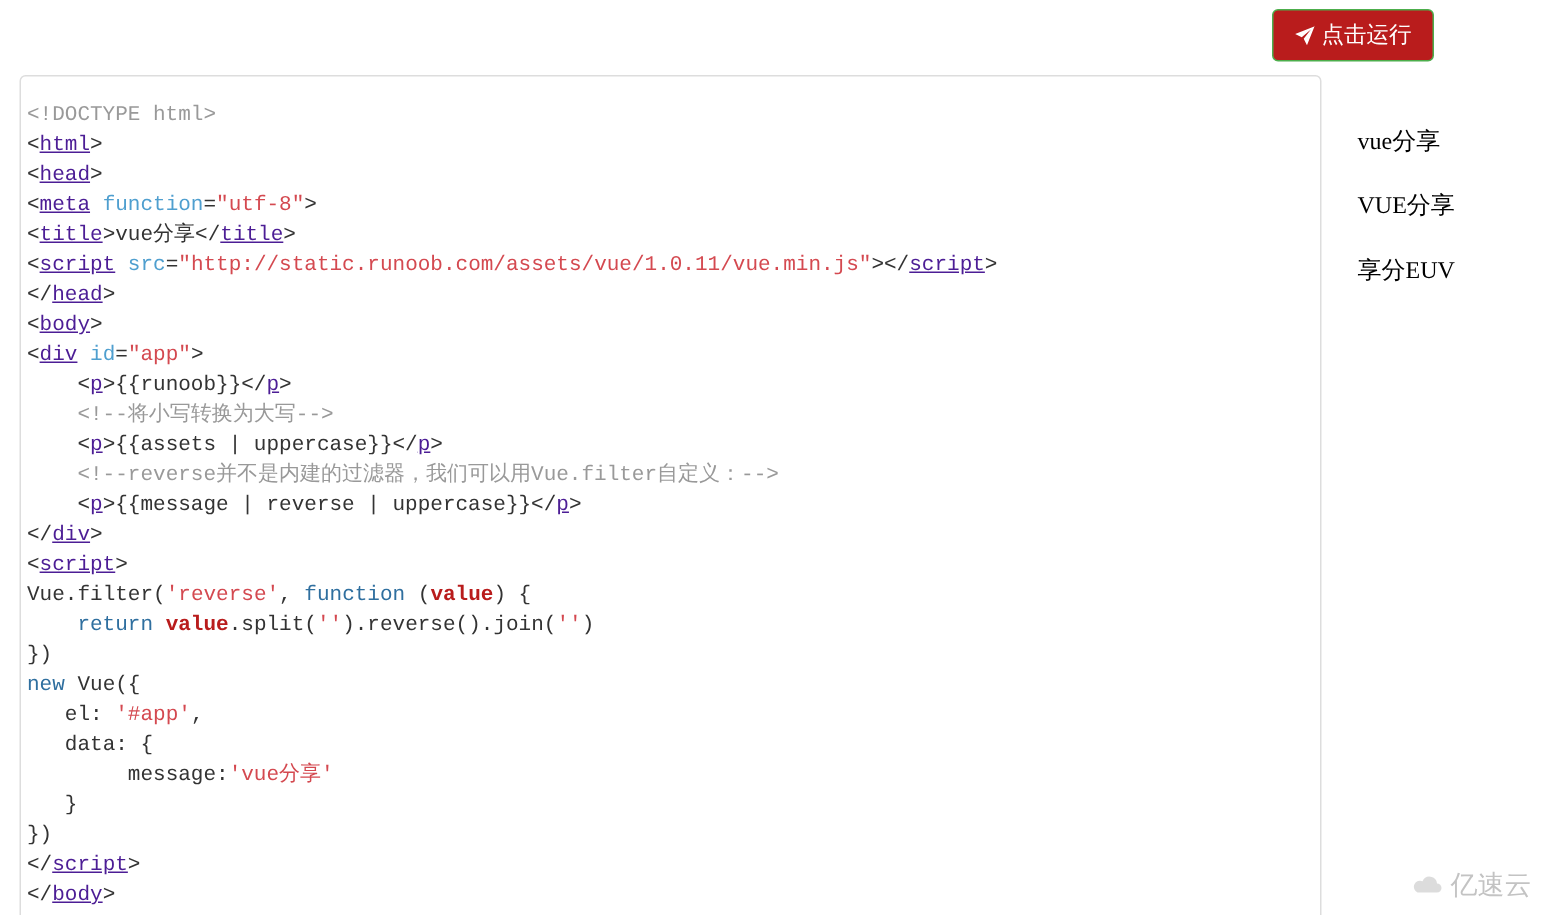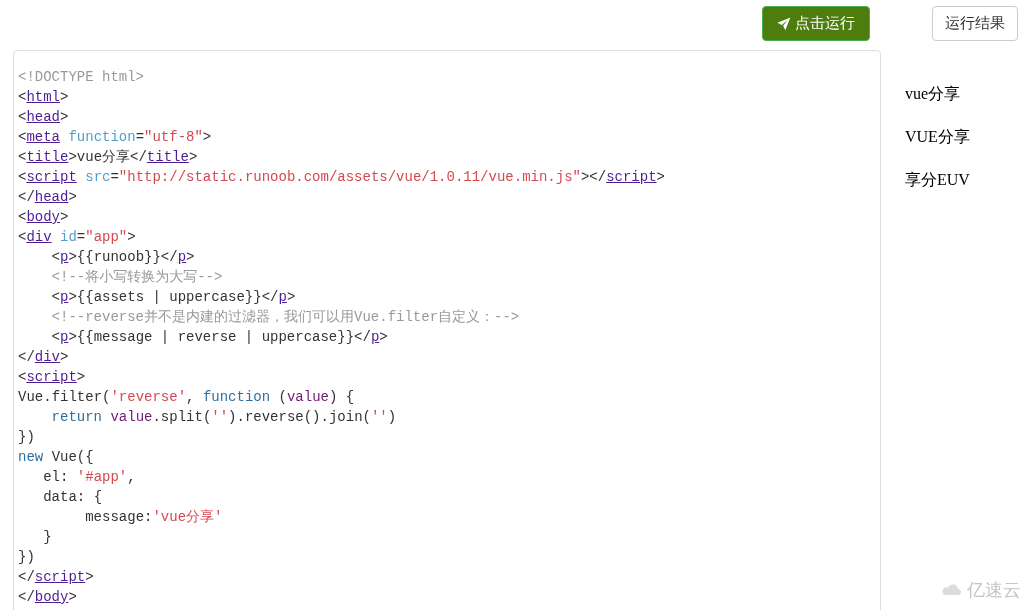--- a/index.html
+++ b/index.html
@@ -1,54 +1,53 @@
 <!DOCTYPE html>
 <html><head>
 <meta charset="utf-8">
 <style>
 * { margin: 0; padding: 0; box-sizing: border-box; }
 body { font-family: -apple-system, "Helvetica Neue", Arial, sans-serif; background: #fff; width: 1031px; height: 610px; position: relative; overflow: hidden; }
 .top-bar { height: 50px; display: flex; align-items: flex-start; padding: 6px 13px 0; }
 .src-label { border: 1px solid #ccc; border-radius: 4px; padding: 7px 12px; font-size: 15px; color: #333; background: #fff; }
 .spacer { flex: 1; }
-.run-btn { background: #4d7c0f; border: 1px solid #4cae4c; color: #fff; border-radius: 4px; padding: 7px 14px; font-size: 15px; cursor: pointer; display: flex; align-items: center; gap: 4px; margin-right: 62px; }
+.run-btn { background: #b91c1c; border: 1px solid #4cae4c; color: #fff; border-radius: 4px; padding: 7px 14px; font-size: 15px; cursor: pointer; display: flex; align-items: center; gap: 4px; margin-right: 62px; }
 .run-icon svg { display: block; }
 .result-label { border: 1px solid #ccc; border-radius: 4px; padding: 7px 12px; font-size: 15px; color: #333; background: #fff; }
 .main { display: flex; }
 .code-panel { width: 868px; border: 1px solid #ddd; border-radius: 4px; margin: 0 0 0 13px; }
 .code-panel-inner { padding: 16px 4px 16px 4px; }
 pre.code { font-family: Menlo, Consolas, "Courier New", monospace; font-size: 14px; line-height: 20px; white-space: pre; color: #333; }
 .c-doctype { color: #999; }
 .c-tag { color: #4c1d95; text-decoration: underline; }
 .c-attr { color: #4f9fcf; }
 .c-val { color: #d44950; }
 .c-punc { color: #333; }
 .c-str { color: #d44950; }
 .c-comment { color: #999; }
 .c-kw { color: #2f6f9f; }
-.c-var { color: #701a75; }
+.c-var { color: #b91c1c; font-weight: bold; }
 .output-panel { padding: 34px 0 0 24px; font-family: "Times New Roman", serif; font-size: 16px; color: #000; }
 .output-panel p { margin-bottom: 22px; }
 .watermark { position: absolute; right: 10px; bottom: 8px; display: flex; align-items: center; gap: 4px; opacity: .5; font-size: 18px; color: #888; }
 .watermark svg { display: block; }
 </style>
 </head>
 <body>
 
 <div class="top-bar">
   <div class="spacer"></div>
   <button class="run-btn">
     <span class="run-icon">
       <svg width="14" height="14" viewBox="0 0 16 16" fill="#fff">
           <path d="M15.5.5L.5 6.5l5 2.5 7-6-5.5 7 2.5 5 6-15z"></path>
         </svg>
     </span>
     <span> 点击运行</span>
   </button>
-  <div class="result-label">运行结果</div>
 </div>
 
 <div class="main">
   <div class="code-panel">
     <div class="code-panel-inner">
 <pre class="code"><span class="c-doctype">&lt;!DOCTYPE html&gt;</span>
 <span class="c-punc">&lt;</span><span class="c-tag">html</span><span class="c-punc">&gt;</span>
 <span class="c-punc">&lt;</span><span class="c-tag">head</span><span class="c-punc">&gt;</span>
 <span class="c-punc">&lt;</span><span class="c-tag">meta</span> <span class="c-attr">function</span><span class="c-punc">=</span><span class="c-val">"utf-8"</span><span class="c-punc">&gt;</span>
 <span class="c-punc">&lt;</span><span class="c-tag">title</span><span class="c-punc">&gt;</span><span>vue分享</span><span class="c-punc">&lt;/</span><span class="c-tag">title</span><span class="c-punc">&gt;</span>

